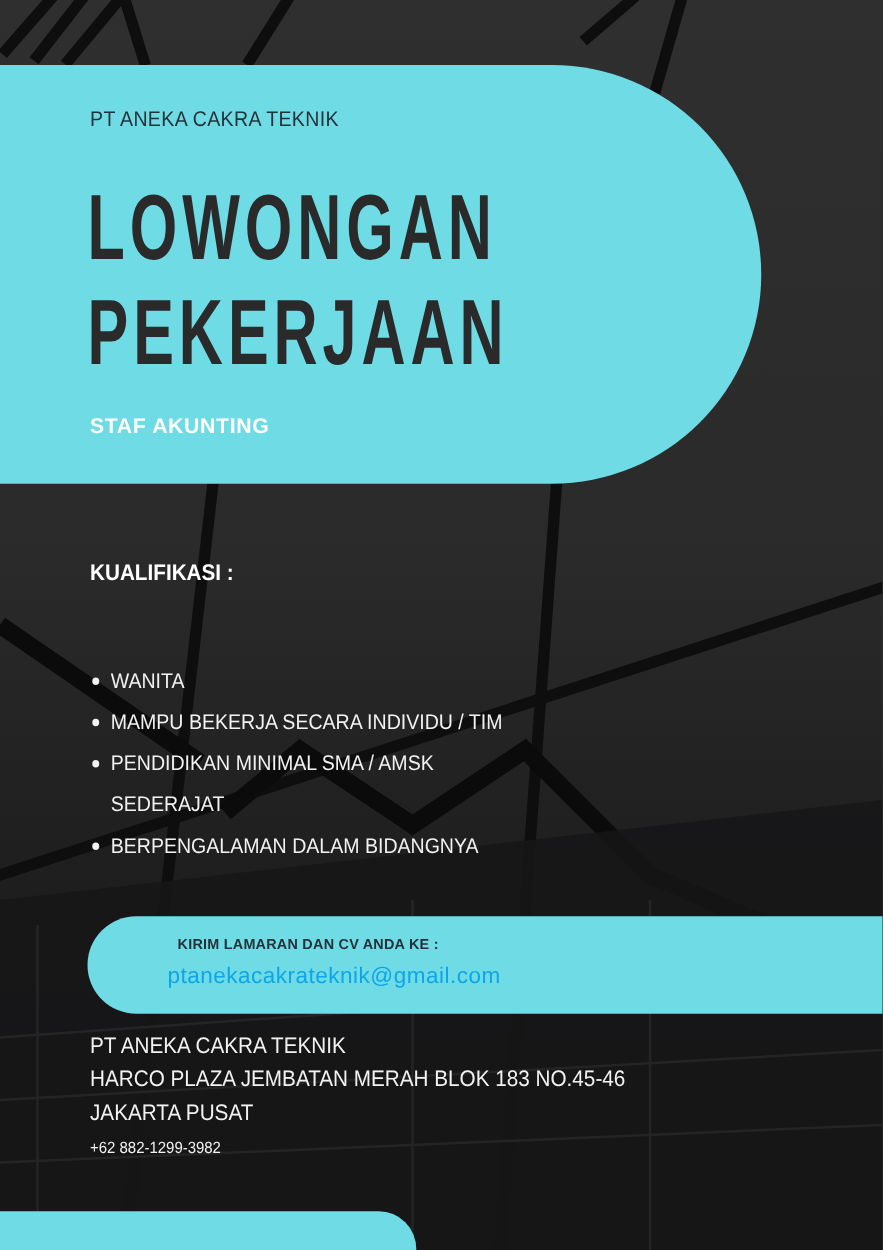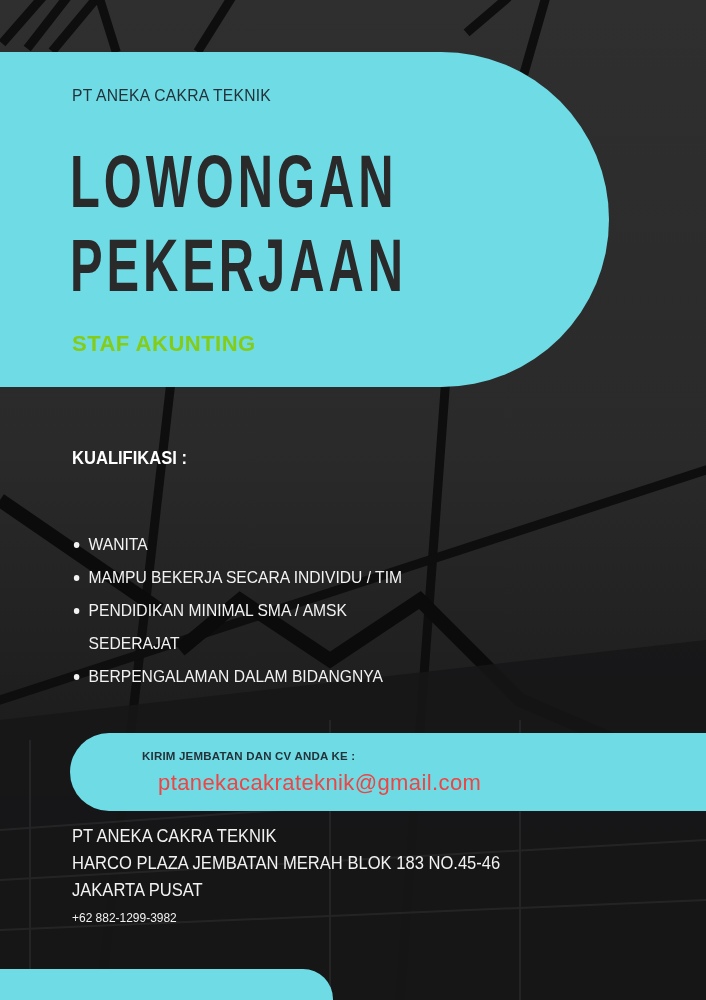--- a/index.html
+++ b/index.html
@@ -33,21 +33,21 @@
       font-weight: bold; color: #2a2a2b;
       font-size: 74px; line-height: 1;
       letter-spacing: 6px;
       transform: scaleX(0.66); transform-origin: left top;
       white-space: nowrap;
     }
     .title.l1 { top: 145px; }
     .title.l2 { top: 229px; }
     .position {
       position: absolute; left: 72px; top: 331px;
-      font-size: 22px; font-weight: bold; color: #84cc16;
+      font-size: 17px; font-weight: bold; color: #ffffff;
       letter-spacing: 0.5px;
     }
 
     .qual-heading {
       position: absolute; left: 72px; top: 448px;
       font-size: 18px; font-weight: bold; color: #ffffff;
       transform: scaleX(0.92); transform-origin: left center;
     }
     .qual-list { position: absolute; left: 72px; top: 492px; list-style: none; margin-top: 36px; }
     .qual-list li {
@@ -67,22 +67,22 @@
       width: 700px; height: 78px;
       background: #6fdbe5;
       border-radius: 39px 0 0 39px;
     }
     .contact-label {
       position: absolute; left: 142px; top: 750px;
       font-size: 11.5px; font-weight: bold; color: #24323a;
       letter-spacing: 0.2px;
     }
     .contact-email {
-      position: absolute; left: 158px; top: 770px;
-      font-size: 22px; color: #ef4444; letter-spacing: 0.4px;
+      position: absolute; left: 134px; top: 770px;
+      font-size: 18px; color: #0ea5e9; letter-spacing: 0.4px;
     }
 
     .address { position: absolute; left: 72px; top: 823px; }
     .address .line {
       font-size: 18px; color: #f2f2f2; line-height: 27px;
       transform: scaleX(0.92); transform-origin: left center;
       white-space: nowrap;
     }
     .phone {
       position: absolute; left: 72px; top: 910px;
@@ -153,21 +153,21 @@
     <span>PENDIDIKAN MINIMAL SMA / AMSK</span>
     <span class="cont">SEDERAJAT</span>
   </li>
   <li>
     <span class="dot"></span>
     <span>BERPENGALAMAN DALAM BIDANGNYA</span>
   </li>
 </ul>
 
 <div class="contact-pill"></div>
-<div class="contact-label">KIRIM JEMBATAN DAN CV ANDA KE :</div>
+<div class="contact-label">KIRIM LAMARAN DAN CV ANDA KE :</div>
 <div class="contact-email">ptanekacakrateknik@gmail.com</div>
 
 <div class="address">
   <div class="line">PT ANEKA CAKRA TEKNIK</div>
   <div class="line">HARCO PLAZA JEMBATAN MERAH BLOK 183 NO.45-46</div>
   <div class="line">JAKARTA PUSAT</div>
 </div>
 <div class="phone">+62 882-1299-3982</div>
 
 <div class="bottom-shape"></div>

